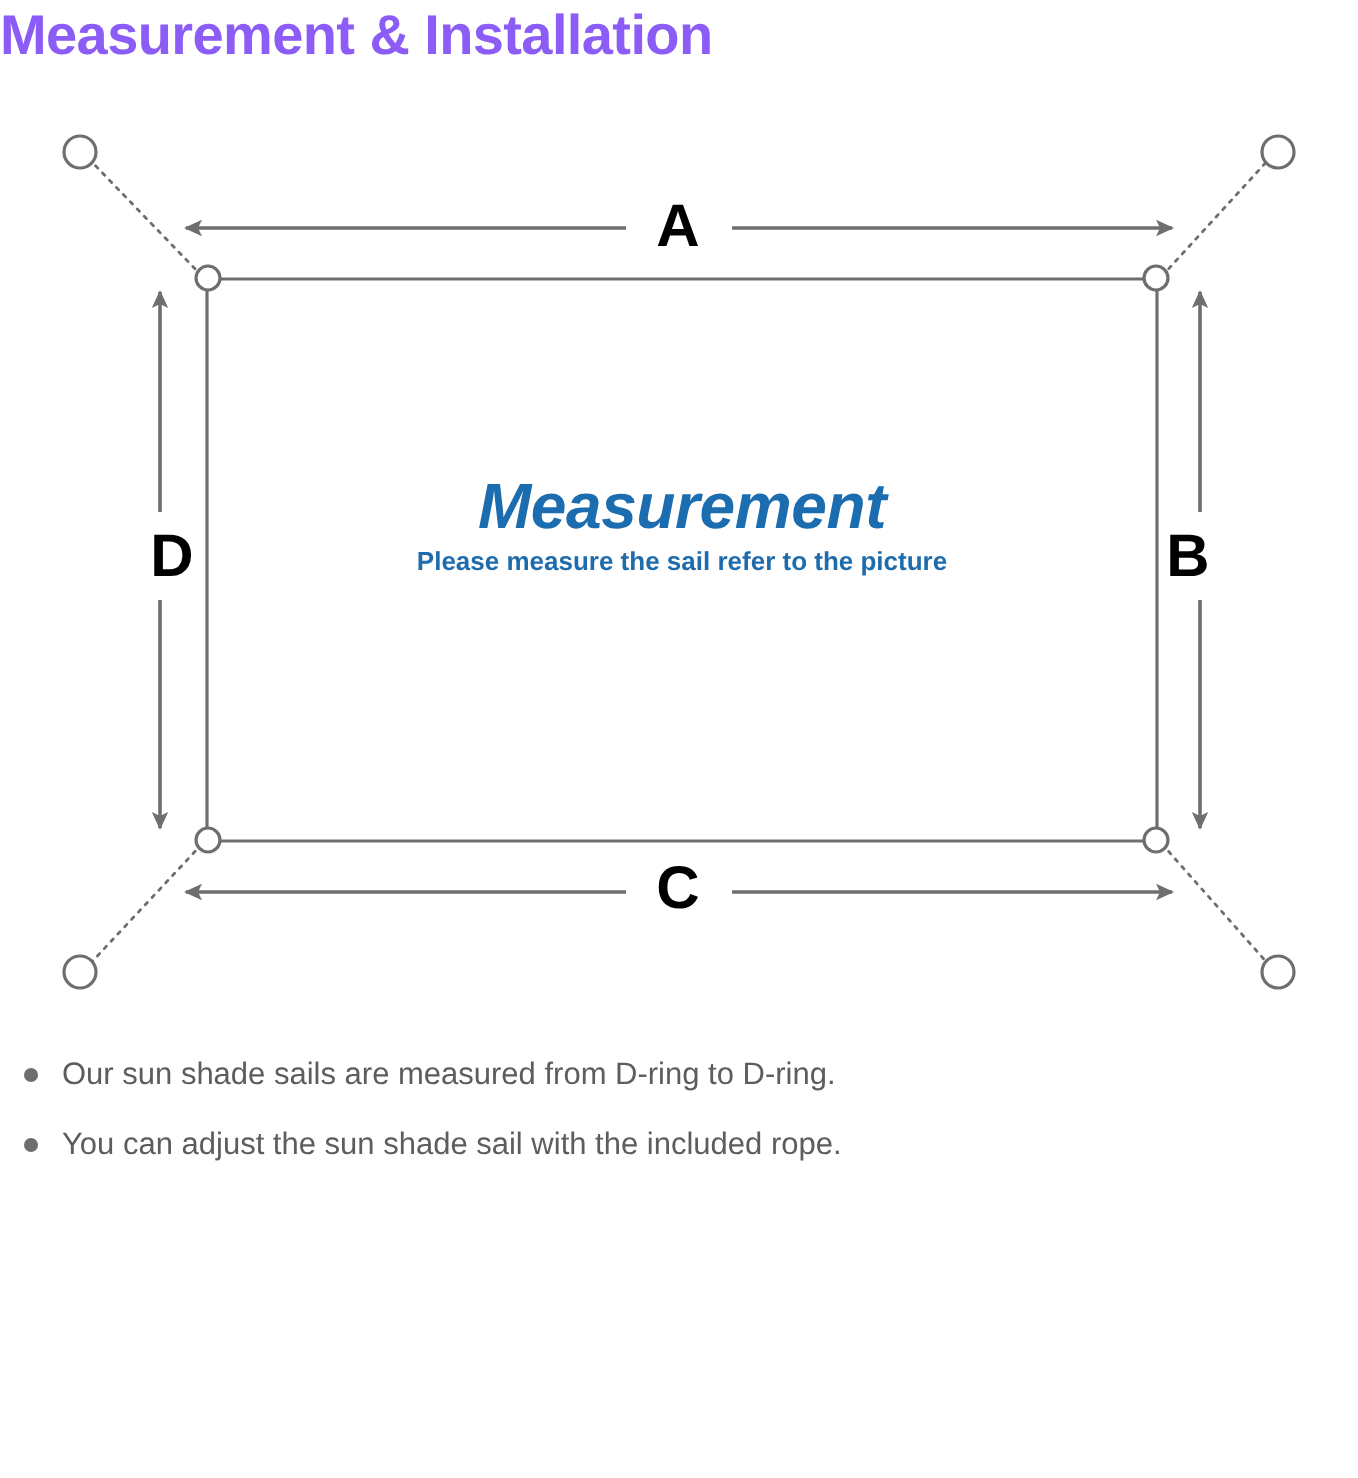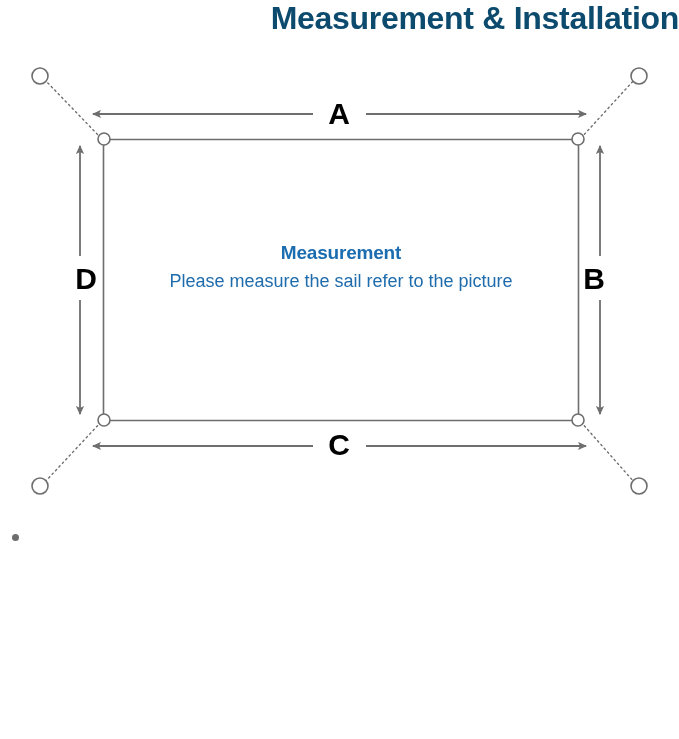--- a/index.html
+++ b/index.html
@@ -14,24 +14,24 @@
     font-family: "Liberation Sans", sans-serif;
     overflow: hidden;
   }
 
   
   #page-title {
     position: absolute;
     top: 0px;
     left: 0;
     width: 679px;
-    text-align: right;
-    font-size: 32px;
+    text-align: left;
+    font-size: 28px;
     font-weight: bold;
-    color: #0c4a6e;
+    color: #8b5cf6;
     letter-spacing: -0.3px;
     line-height: 36px;
     white-space: nowrap;
   }
 
   
   #diagram-wrap {
     position: absolute;
     top: 0;
     left: 0;
@@ -62,29 +62,30 @@
 
   
   #center-block {
     position: absolute;
     left: 103px;
     top: 238px;
     width: 476px;
     text-align: center;
   }
   #center-title {
-    font-size: 19px;
+    font-size: 32px;
     font-weight: bold;
     color: #1c6cb0;
     line-height: 30px;
     letter-spacing: -0.2px;
+    font-style: italic;
   }
   #center-subtitle {
-    font-size: 18px;
-    font-weight: normal;
+    font-size: 13px;
+    font-weight: bold;
     color: #1f6cad;
     line-height: 22px;
     margin-top: 2px;
   }
 
   
   #notes {
     position: absolute;
     left: 0px;
     top: 527px;
@@ -170,14 +171,19 @@
 
   <div id="center-block">
     <div id="center-title">Measurement</div>
     <div id="center-subtitle">Please measure the sail refer to the picture</div>
   </div>
 </div>
 
 <div id="notes">
   <div class="note-item">
     <span class="note-bullet"></span>
+    <span>Our sun shade sails are measured from D-ring to D-ring.</span>
+  </div>
+  <div class="note-item">
+    <span class="note-bullet"></span>
+    <span>You can adjust the sun shade sail with the included rope.</span>
   </div>
 </div>
 
 </body></html>

